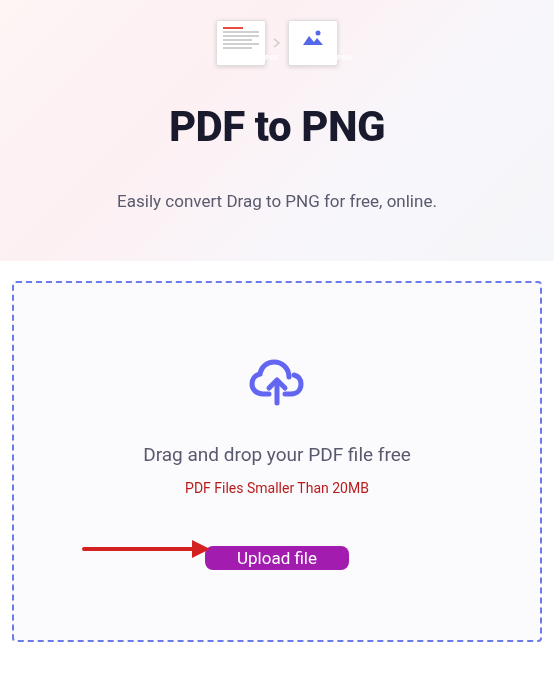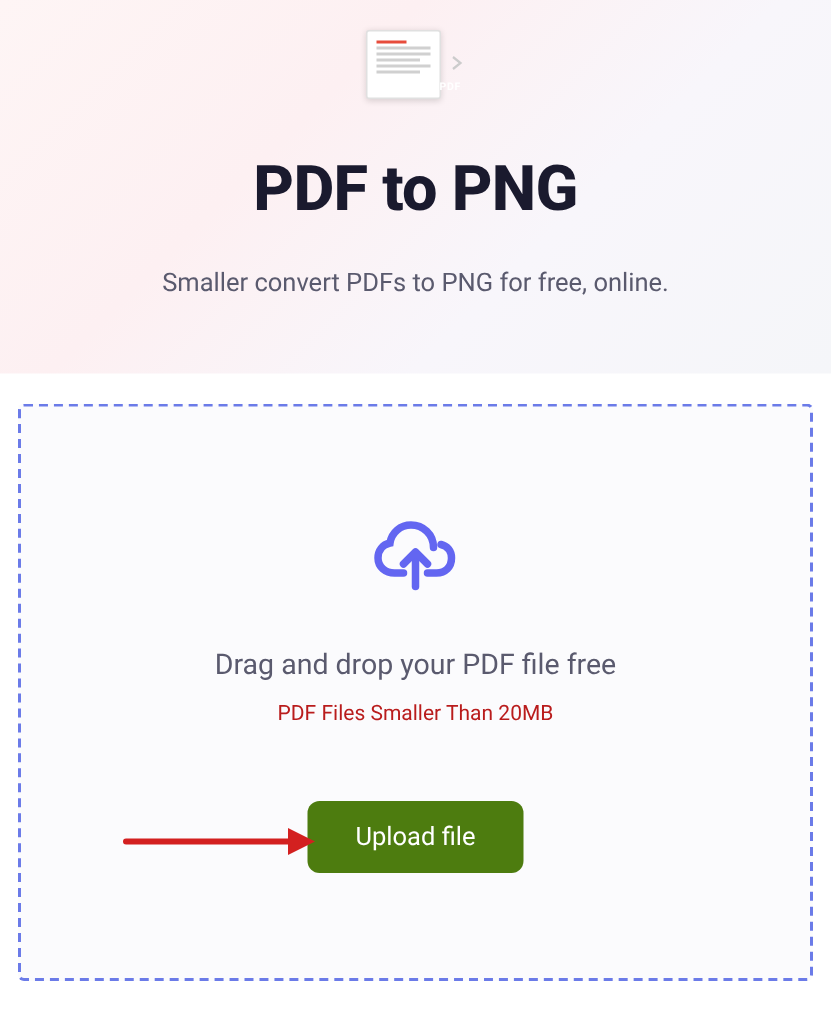--- a/index.html
+++ b/index.html
@@ -83,21 +83,21 @@
       bottom: 18px;
     }
     .arrow-between {
       color: #cccccc;
       font-size: 14px;
     }
     .main-title {
       font-size: 42px;
       font-weight: 800;
       color: #1a1a2e;
-      margin-bottom: 28px;
+      margin-bottom: 40px;
       letter-spacing: -0.5px;
     }
     .subtitle {
       font-size: 17px;
       color: #5a5a6e;
       font-weight: 400;
     }
     .upload-section {
       padding: 20px 12px 12px 12px;
     }
@@ -117,25 +117,25 @@
       font-size: 19px;
       color: #5a5a6e;
       margin-bottom: 14px;
     }
     .size-text {
       font-size: 14px;
       color: #b91c1c;
       margin-bottom: 50px;
     }
     .upload-button {
-      background: #4d7c0f;
+      background: #a21caf;
       color: #ffffff;
       border: none;
       border-radius: 8px;
-      padding: 14px 32px;
+      padding: 2px 32px;
       font-size: 17px;
       font-weight: 400;
       cursor: pointer;
       font-family: inherit;
     }
     .arrow-annotation {
       position: absolute;
       left: 68px;
       bottom: 75px;
       pointer-events: none;
@@ -155,23 +155,32 @@
         <div class="pdf-line"></div>
         <div class="pdf-line short"></div>
       </div>
       <div class="file-label pdf">PDF</div>
     </div>
     <span class="arrow-between">
       <svg width="10" height="10" viewBox="0 0 10 10">
           <path d="M2 1 L7 5 L2 9" fill="none" stroke="#cccccc" stroke-width="1.5"></path>
         </svg>
     </span>
+    <div class="file-icon-box">
+      <div class="png-picture">
+        <svg width="20" height="18" viewBox="0 0 20 18">
+          <path d="M0 16 L6 7 L11 13 L14 9 L20 16 Z" fill="#5568e8"></path>
+          <circle cx="15" cy="4" r="2.5" fill="#5568e8"></circle>
+        </svg>
+      </div>
+      <div class="file-label png">PNG</div>
+    </div>
   </div>
   <h1 class="main-title">PDF to PNG</h1>
-  <p class="subtitle">Smaller convert PDFs to PNG for free, online.</p>
+  <p class="subtitle">Easily convert Drag to PNG for free, online.</p>
 </div>
 
 <div class="upload-section">
   <div class="dropzone">
     <div class="cloud-upload-icon">
       <svg width="56" height="56" viewBox="0 0 56 56">
         <path d="M40 24 C40 15 33 9 25 9 C18 9 12 14 11 21 C6 22 3 26 3 31 C3 37 8 41 14 41 L20 41" fill="none" stroke="#6366f1" stroke-width="5" stroke-linecap="round"></path>
         <path d="M36 41 L42 41 C48 41 52 37 52 31 C52 26 49 23 45 22" fill="none" stroke="#6366f1" stroke-width="5" stroke-linecap="round"></path>
         <line x1="28" y1="50" x2="28" y2="28" stroke="#6366f1" stroke-width="5" stroke-linecap="round"></line>
         <path d="M20 35 L28 27 L36 35" fill="none" stroke="#6366f1" stroke-width="5" stroke-linecap="round" stroke-linejoin="round"></path>

